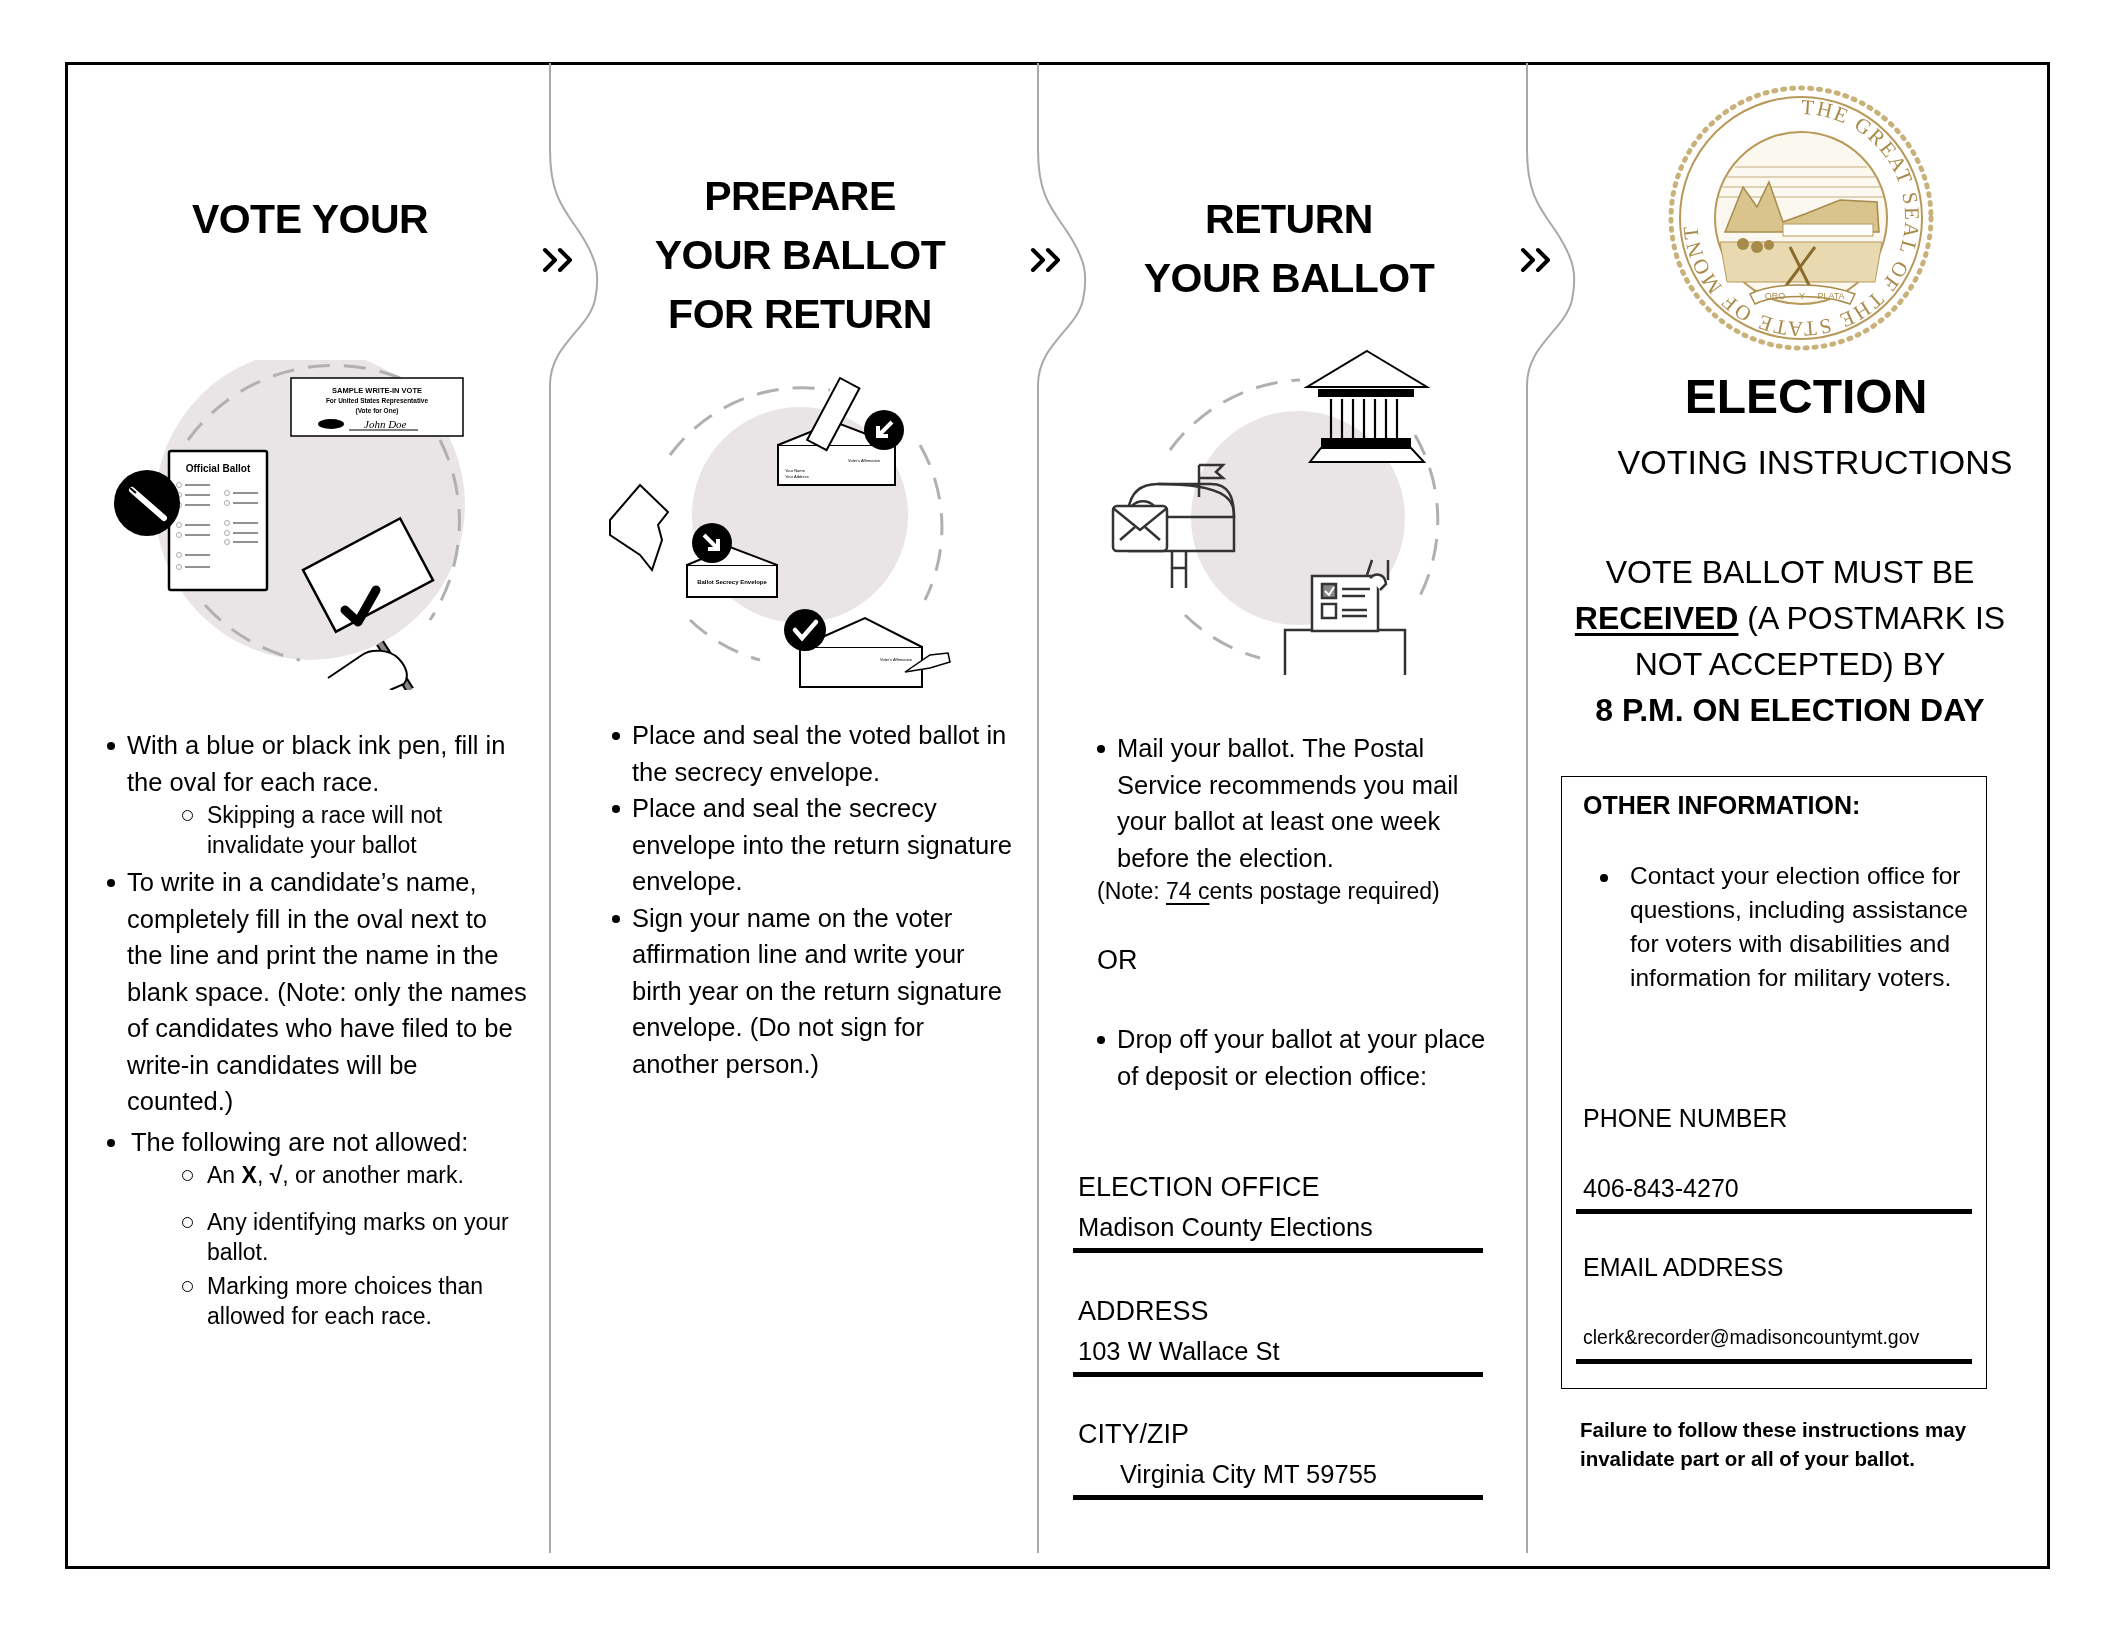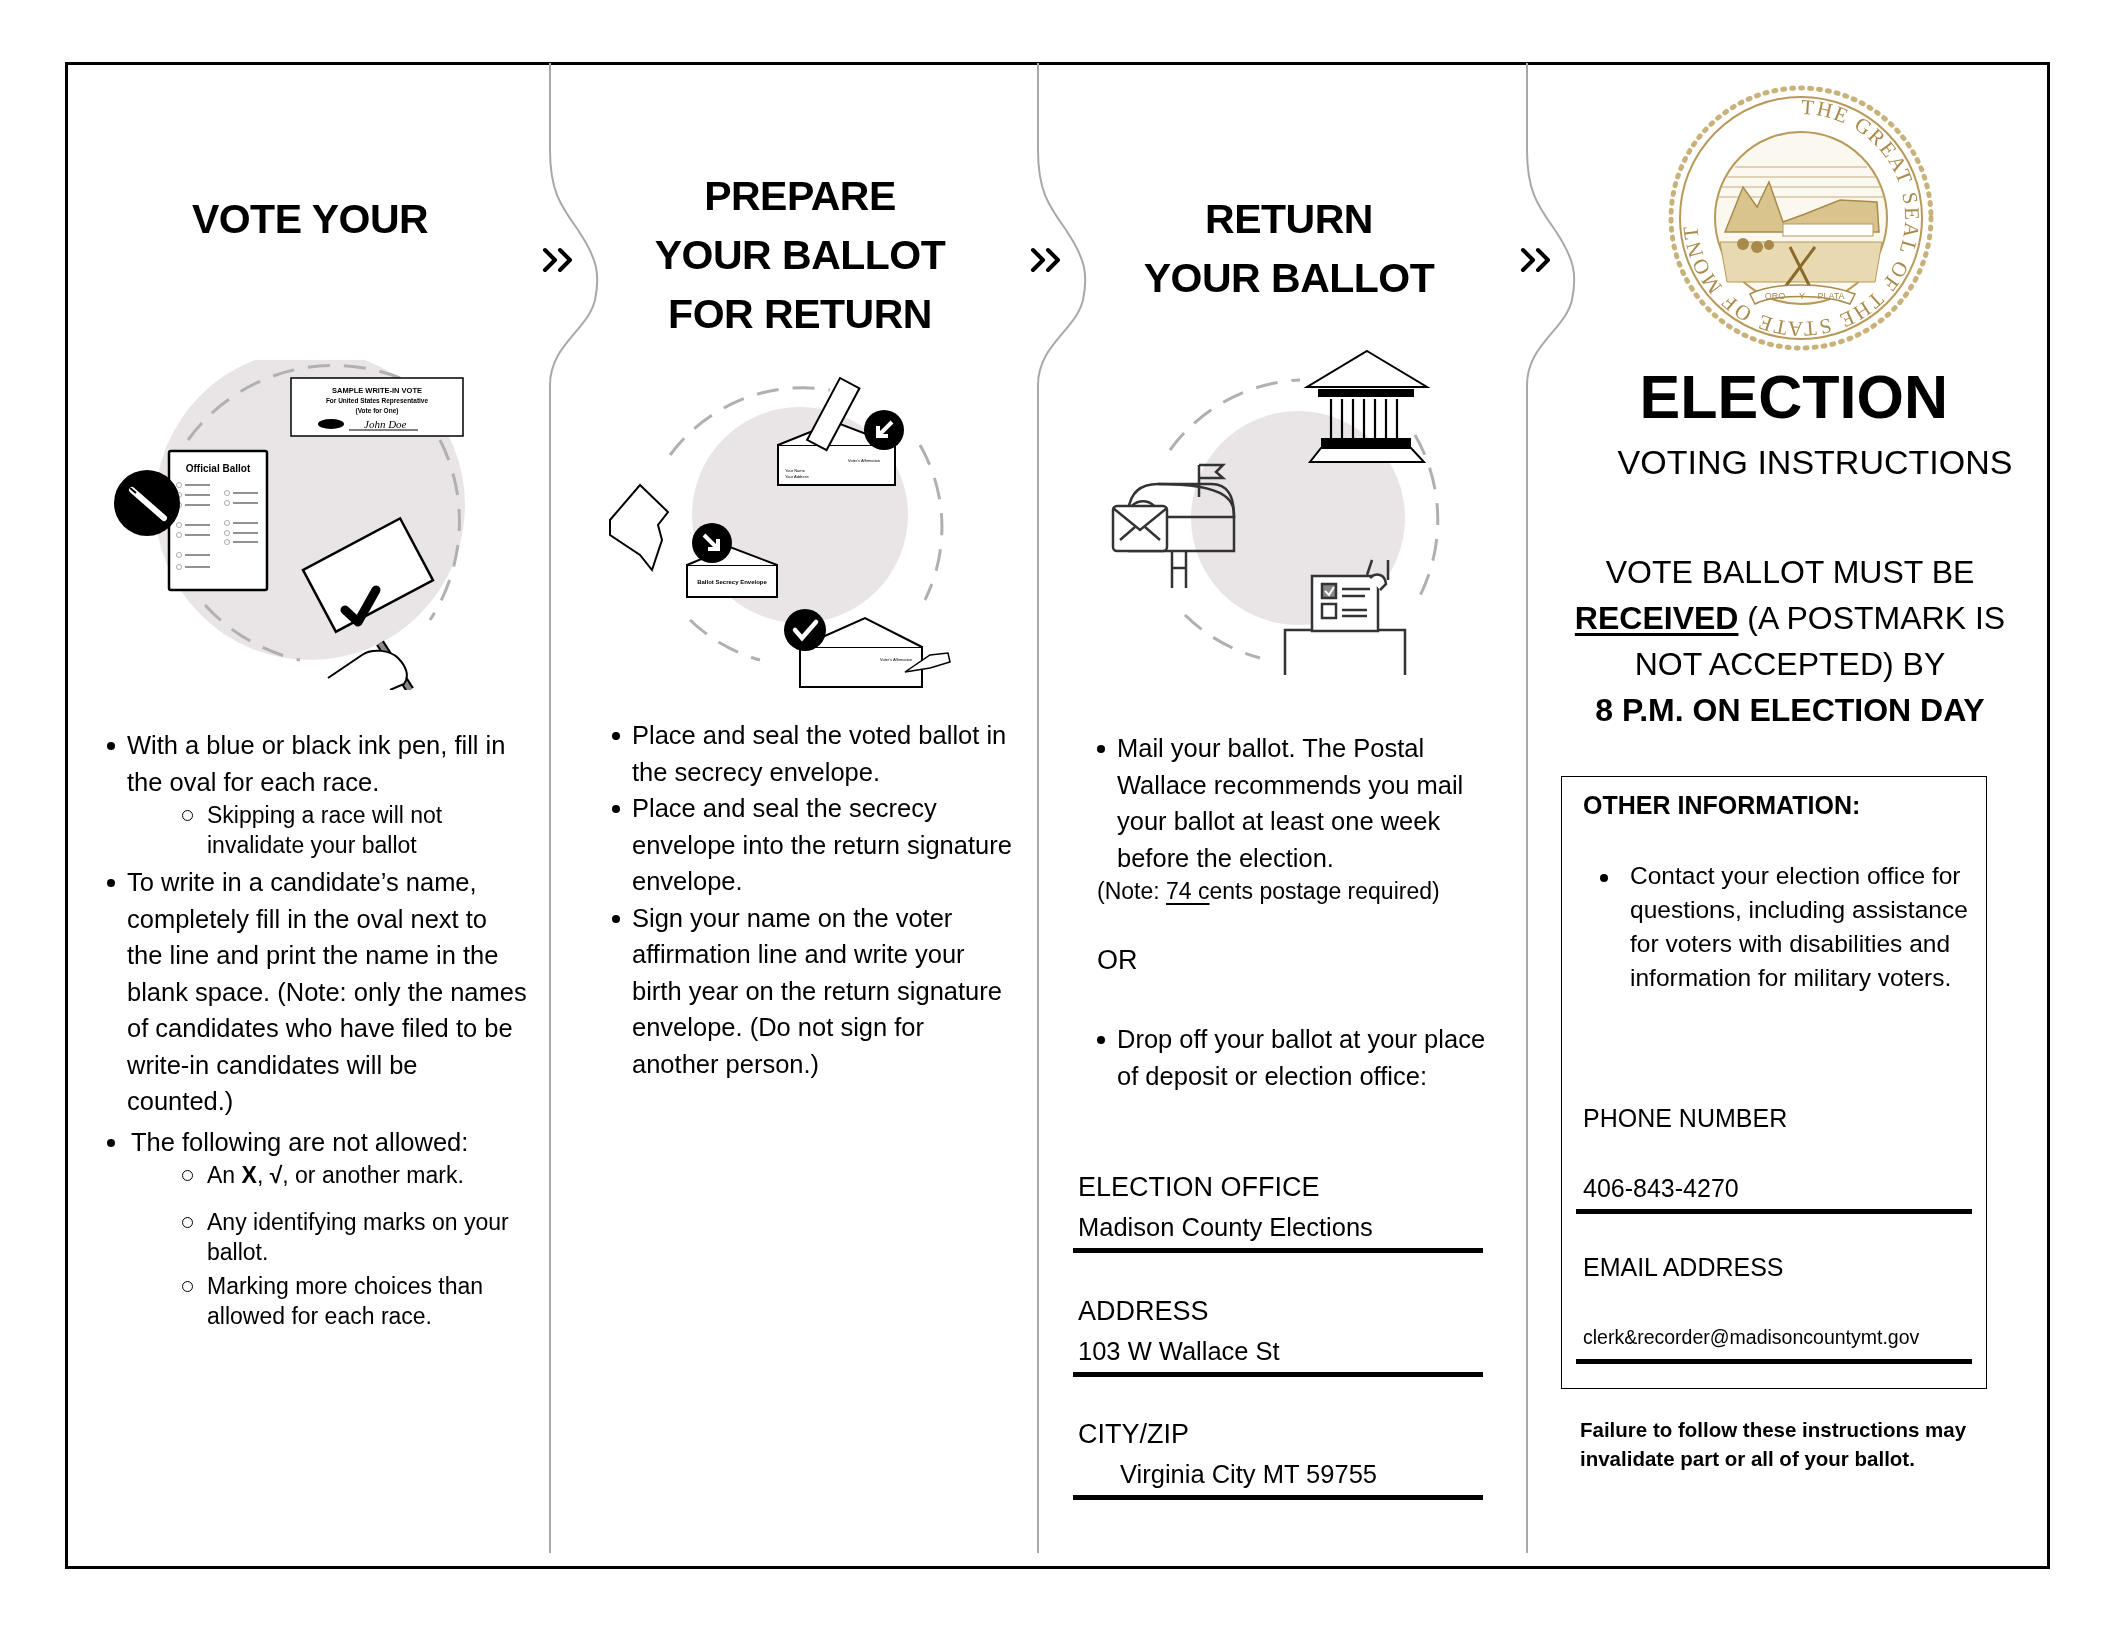--- a/index.html
+++ b/index.html
@@ -234,21 +234,21 @@
     <line x1="262" y1="270" x2="287" y2="270"></line>
       <line x1="262" y1="276" x2="287" y2="276"></line>
     <path d="M290 238 C296 232 305 234 306 244 L300 250" fill="#fff"></path>
     <line x1="287" y1="235" x2="292" y2="220"></line>
       <line x1="308" y1="240" x2="308" y2="220"></line>
   </g>
 </svg>
 
 <div class="body-text" style="left:1097px;top:730px;width:400px">
   <ul class="main">
-    <li>Mail your ballot. The Postal Wallace recommends you mail your ballot at least one week before the election.</li>
+    <li>Mail your ballot. The Postal Service recommends you mail your ballot at least one week before the election.</li>
   </ul>
 </div>
 <div class="abs" style="left:1097px;top:876px;font-size:23px;line-height:30px">
   <span>(Note: </span><span class="u">74 c</span><span>ents postage required)</span>
 </div>
 <div class="abs" style="left:1097px;top:944px;font-size:27px;line-height:32px">OR</div>
 <div class="body-text" style="left:1097px;top:1021px;width:400px">
   <ul class="main">
     <li>Drop off your ballot at your place of deposit or election office:</li>
   </ul>
@@ -291,21 +291,21 @@
       <circle cx="104" cy="163" r="5"></circle>
     </g>
   <line x1="120" y1="205" x2="150" y2="165" stroke="#8a6a2a" stroke-width="3"></line>
   <line x1="125" y1="165" x2="145" y2="205" stroke="#8a6a2a" stroke-width="3"></line>
   <path d="M85 212 C110 200 160 200 190 212 L185 222 C160 212 110 212 90 222 Z" fill="#fff" stroke="#a88a4a" stroke-width="1.5"></path>
   <text x="110" y="217" font-size="9" fill="#a88a4a" font-family="Liberation Sans, sans-serif" text-anchor="middle">ORO</text>
   <text x="137" y="217" font-size="9" fill="#a88a4a" font-family="Liberation Sans, sans-serif" text-anchor="middle">Y</text>
   <text x="166" y="217" font-size="9" fill="#a88a4a" font-family="Liberation Sans, sans-serif" text-anchor="middle">PLATA</text>
 </svg>
 
-<div class="abs" style="left:1468px;top:362px;width:480px;text-align:right;font-size:61px;line-height:70px;font-weight:bold">ELECTION</div>
+<div class="abs" style="left:1566px;top:362px;width:480px;text-align:center;font-size:48px;line-height:70px;font-weight:bold">ELECTION</div>
 <div class="abs" style="left:1590px;top:441px;width:450px;text-align:center;font-size:34px;line-height:42px">VOTING INSTRUCTIONS</div>
 
 <div class="abs" style="left:1560px;top:549px;width:460px;text-align:center;font-size:32px;line-height:46px">
   <div>VOTE BALLOT MUST BE</div>
   <div><span class="b u">RECEIVED</span><span> (A POSTMARK IS</span></div>
   <div>NOT ACCEPTED) BY</div>
   <div class="b">8 P.M. ON ELECTION DAY</div>
 </div>
 
 <div class="info-box"></div>

